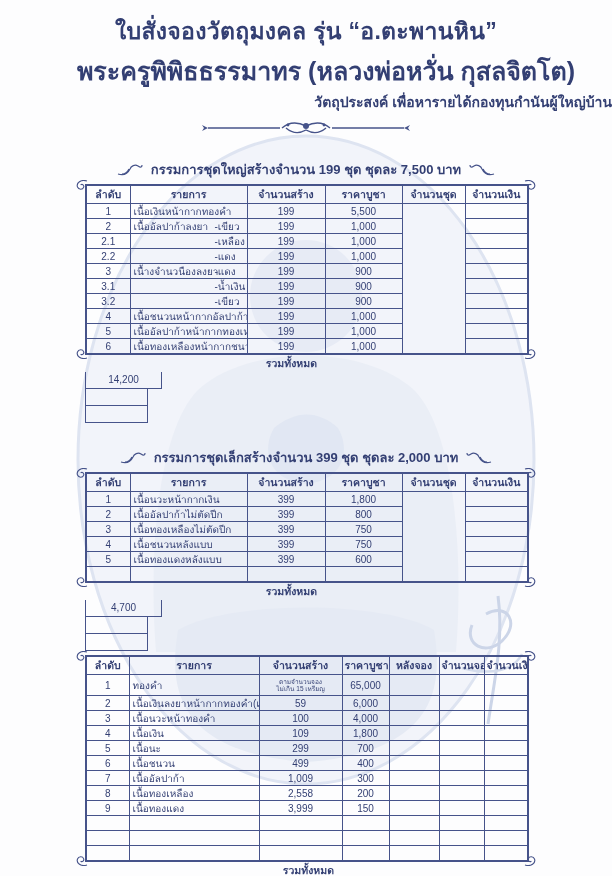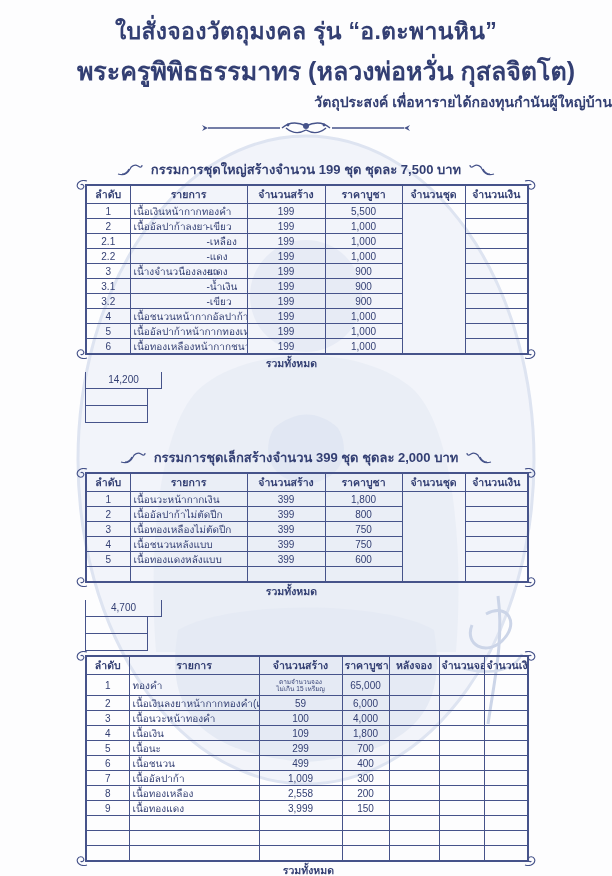--- a/index.html
+++ b/index.html
@@ -33,21 +33,21 @@
   .fl{display:inline-flex;}
   .flr svg{transform:scaleX(-1);}
 
   
   .twrap{width:442px;margin:4px auto 0;position:relative;}
   table{width:442px;border-collapse:collapse;table-layout:fixed;background:transparent;border:2px solid var(--border);}
   th,td{border:1px solid var(--border);color:var(--ink);text-align:center;padding:0 2px;line-height:1.1;overflow:hidden;white-space:nowrap;vertical-align:middle;}
   th{font-size:10.5px;font-weight:bold;height:17px;}
   td{font-size:10px;height:14px;}
   td.item{text-align:left;padding-left:3px;position:relative;}
-  td.item .variant{position:absolute;left:76px;top:50%;transform:translateY(-50%);}
+  td.item .variant{position:absolute;left:84px;top:50%;transform:translateY(-50%);}
   td.tall{height:20px;}
   .qty-note{font-size:6.5px;line-height:7px;white-space:nowrap;}
   .curl{position:absolute;width:12px;height:12px;}
   .curl.tl{left:-9px;top:-6px;}
   .curl.tr{right:-9px;top:-6px;transform:scaleX(-1);}
   .curl.bl{left:-9px;bottom:-6px;transform:scaleY(-1);}
   .curl.br{right:-9px;bottom:-6px;transform:scale(-1,-1);}
 
   .total-row{width:442px;margin:0 auto;display:flex;flex-direction:column;}
   .total-label{box-sizing:border-box;text-align:right;padding-right:7px;font-size:10.5px;font-weight:bold;color:var(--ink);height:17px;line-height:17px;}

